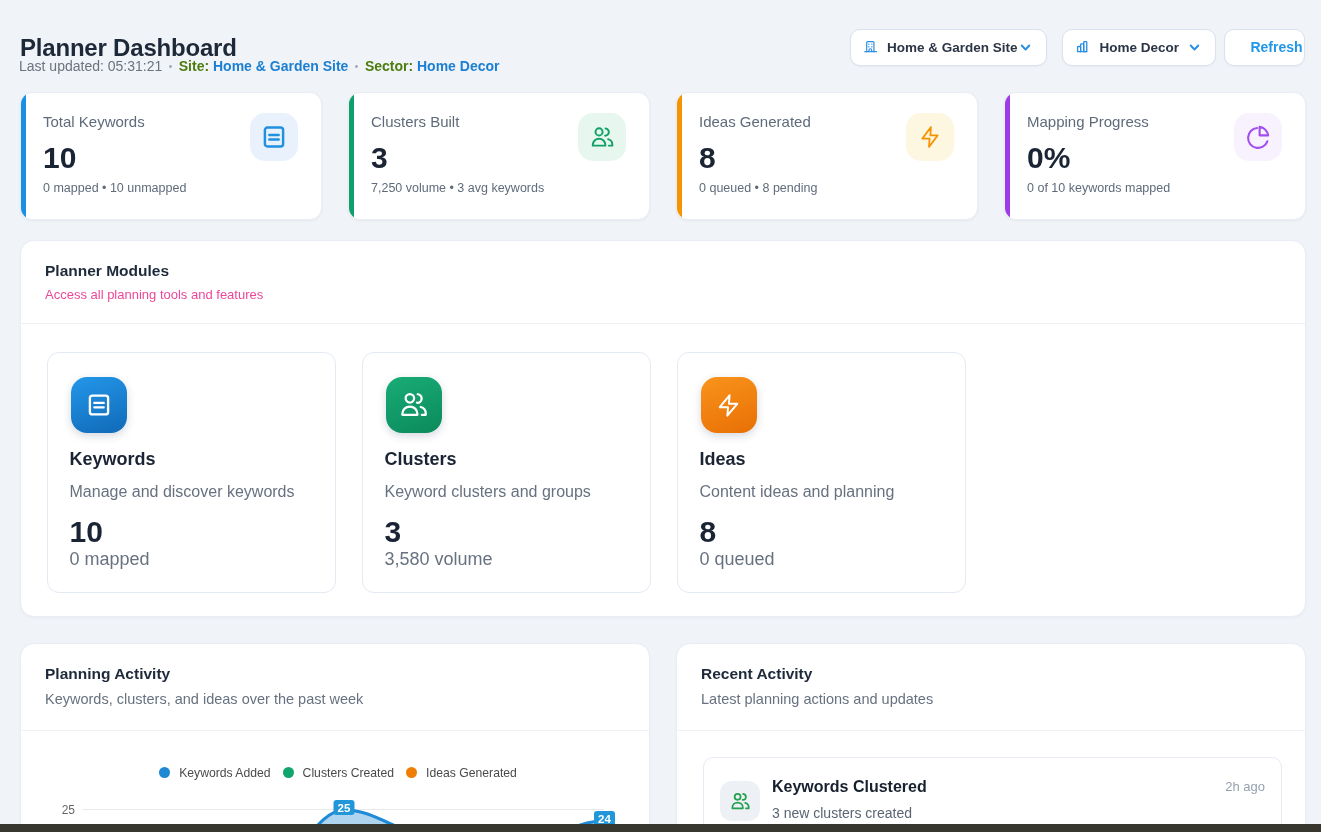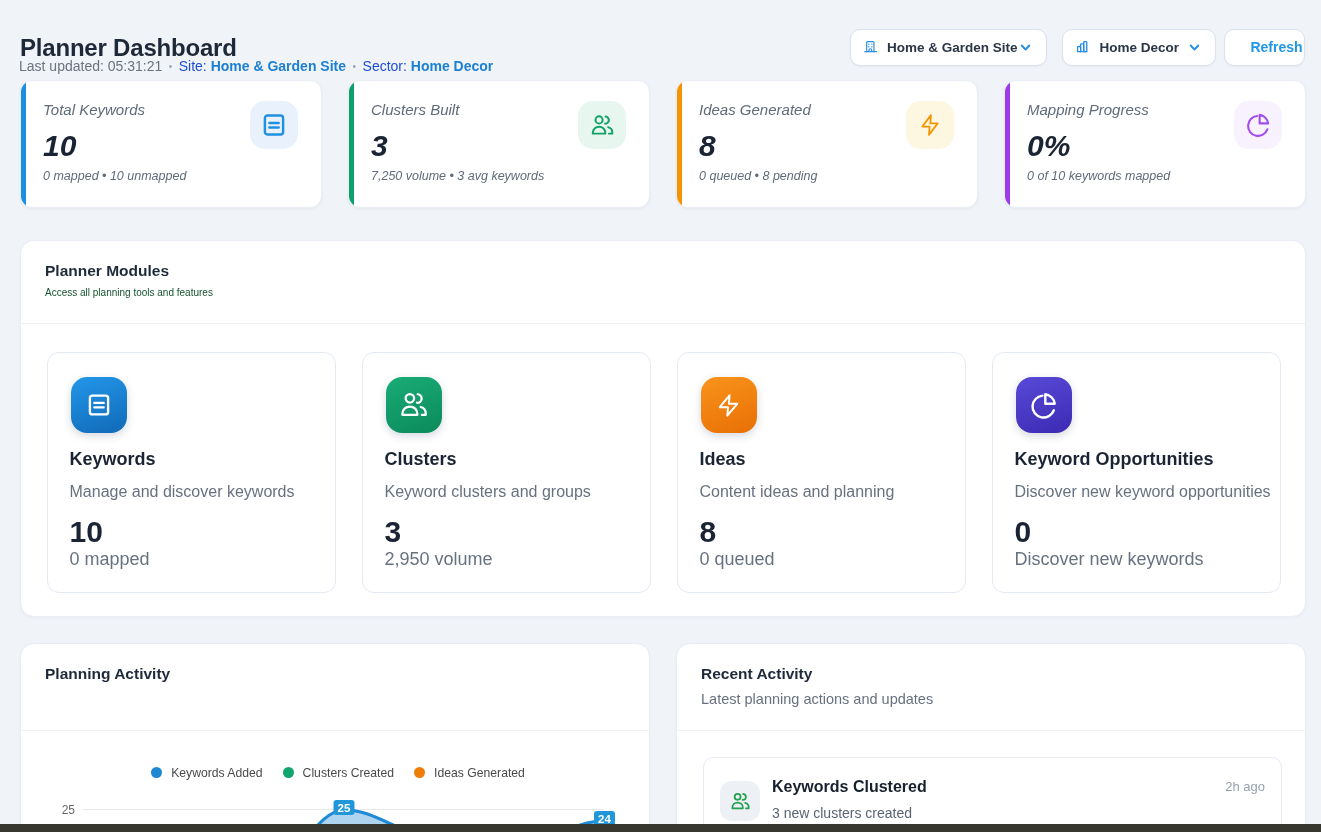--- a/index.html
+++ b/index.html
@@ -3,63 +3,63 @@
 <meta charset="utf-8">
 <style>
 * { margin:0; padding:0; box-sizing:border-box; }
 html,body { width:1321px; height:832px; overflow:hidden; }
 body { background:#f0f3f7; font-family:"Liberation Sans", sans-serif; position:relative; }
 .abs { position:absolute; }
 
 
 .h1 { left:20px; top:22px; font-size:24px; font-weight:700; color:#1d2838; letter-spacing:-0.2px;margin-top:12px; }
 .meta { left:19px; top:58px; font-size:14px; color:#6a7380; white-space:nowrap; }
-.meta b { color:#1d4ed8; font-weight:400; }
+.meta b { color:#4d7c0f; font-weight:700; }
 .meta a { color:#1b7fd2; font-weight:700; text-decoration:none; }
 .meta .dot { color:#9aa3b0; margin:0 6.5px; font-size:10px; vertical-align:1.5px; }
 
 
 .btn { top:28.5px; height:37px; white-space:nowrap; background:#fff; border:1px solid #d9e2ee; border-radius:10px; display:flex; align-items:center; box-shadow:0 1px 2px rgba(20,30,50,0.04);padding-left:24px; }
 .btn1 { left:849.5px; width:197.5px; padding:0 14px 0 13px; }
 .btn2 { left:1061.5px; width:154px; padding:0 14px 0 13px; }
 .btn3 { left:1224px; width:81px; justify-content:center; color:#2196e8; font-weight:700; font-size:14px; }
 .btn .txt { font-size:13.5px; font-weight:700; color:#2b3545; margin-left:10px; }
 .btn .chev { margin-left:auto; }
 
 
-.stat { top:80px; width:302px; height:128px; background:#fff; border:1px solid #e9edf4; border-radius:12px; box-shadow:0 1px 3px rgba(20,30,50,0.05); overflow:hidden;font-style:italic; }
+.stat { top:92px; width:302px; height:128px; background:#fff; border:1px solid #e9edf4; border-radius:12px; box-shadow:0 1px 3px rgba(20,30,50,0.05); overflow:hidden; }
 .stat .stripe { position:absolute; left:0; top:0; bottom:0; width:5px; }
 .stat .t { position:absolute; left:22px; top:20px; font-size:15px; color:#5f6b7a; }
 .stat .v { position:absolute; left:22px; top:50px; line-height:1; font-size:30px; font-weight:700; color:#1b2434; }
 .stat .s { position:absolute; left:22px; top:87.5px; font-size:12.5px; color:#5f6b7a; }
 .stat .tile { position:absolute; right:23px; top:20px; width:48px; height:48px; border-radius:15px; display:flex; align-items:center; justify-content:center; }
 
 
 .panel { left:20px; top:240px; width:1286px; height:377px; background:#fff; border:1px solid #e9edf4; border-radius:14px; box-shadow:0 1px 3px rgba(20,30,50,0.04); }
 .ph-title { position:absolute; left:24px; top:21px; font-size:15.5px; font-weight:700; color:#1e2a3a; }
-.ph-sub { position:absolute; left:24px; top:46px; font-size:10px; color:#14532d; }
+.ph-sub { position:absolute; left:24px; top:46px; font-size:13px; color:#ec4899; }
 .pdiv { position:absolute; left:0; right:0; top:82px; border-top:1px solid #eef1f6; }
 
 .mod { position:absolute; top:111px; width:289px; height:241px; background:#fff; border:1.5px solid #e3eaf3; border-radius:12px; }
 .mod .tile { position:absolute; left:22.5px; top:24px; width:56px; height:56px; border-radius:16px; display:flex; align-items:center; justify-content:center; box-shadow:0 3px 8px rgba(20,40,80,0.18); }
 .mod .mt { position:absolute; left:21.5px; top:96px; font-size:18px; font-weight:700; color:#1b2434; }
 .mod .md { position:absolute; left:21.5px; top:130px; font-size:16px; color:#67717f; }
 .mod .mv { position:absolute; left:21.5px; top:164px; line-height:1; font-size:30px; font-weight:700; color:#1b2434; }
 .mod .ms { position:absolute; left:21.5px; top:196px; font-size:18px; color:#67717f; }
 
 
 .bcard { top:643px; width:630px; height:300px; background:#fff; border:1px solid #e9edf4; border-radius:14px; box-shadow:0 1px 3px rgba(20,30,50,0.04); }
 .bl { left:20px; }
 .br { left:676px; }
 .bh-title { position:absolute; left:24px; top:21px; font-size:15.5px; font-weight:700; color:#1e2a3a; }
 .bh-sub { position:absolute; left:24px; top:47px; font-size:14.5px; color:#67717f; }
 .bdiv { position:absolute; left:0; right:0; top:86px; border-top:1px solid #eef1f6; }
 
 
-.legend { position:absolute; left:6px; right:0; top:121.5px; display:flex; justify-content:center; align-items:center; gap:20px; }
+.legend { position:absolute; left:6px; right:0; top:121.5px; display:flex; justify-content:center; align-items:center; gap:12px; }
 .litem { display:flex; align-items:center; gap:9px; font-size:12.2px; color:#4a4a4a; }
 .ldot { width:11px; height:11px; border-radius:50%; }
 
 
 .ritem { position:absolute; left:26px; top:113px; width:579px; height:150px; border:1px solid #e6ebf3; border-radius:10px; }
 .ritem .tile { position:absolute; left:16px; top:23px; width:40px; height:40px; border-radius:12px; background:#edf1f5; display:flex; align-items:center; justify-content:center; }
 .ritem .rt { position:absolute; left:68px; top:20px; font-size:16px; font-weight:700; color:#16202e; }
 .ritem .rd { position:absolute; left:68px; top:47px; font-size:14px; color:#5a6472; }
 .ritem .rtime { position:absolute; right:16px; top:20.5px; font-size:13px; color:#97a0ad; }
 
@@ -174,49 +174,38 @@
       <svg width="30" height="30" viewBox="0 0 24 24" fill="none" stroke="#fff" stroke-width="1.8" stroke-linecap="round" stroke-linejoin="round">
           <circle cx="8.7" cy="6.6" r="3.4"></circle>
           <path d="M2.7 19.8 v-0.8 c0-3.3 2.7-5.8 6-5.8 s6 2.5 6 5.8 v0.8 z"></path>
           <path d="M15 3.4 a3.4 3.4 0 1 1 -0.6 6.8"></path>
           <path d="M17.4 13.6 c2.5 0.7 4 2.7 4 5.2 v1 h-3.2"></path>
         </svg>
     </div>
     <div class="mt">Clusters</div>
     <div class="md">Keyword clusters and groups</div>
     <div class="mv">3</div>
-    <div class="ms">2,950 volume</div>
+    <div class="ms">3,580 volume</div>
   </div>
   <div class="mod" style="left:656px">
     <div class="tile" style="background:linear-gradient(160deg,#f9941c 0%,#e86f04 100%)">
       <svg width="25" height="25" viewBox="0 0 24 24" fill="none" stroke="#fff" stroke-width="1.9" stroke-linejoin="round">
           <path d="M13 2.2 L3.6 13.6 h8 L10.9 21.8 L20.4 10.4 h-8 z"></path>
         </svg>
     </div>
     <div class="mt">Ideas</div>
     <div class="md">Content ideas and planning</div>
     <div class="mv">8</div>
     <div class="ms">0 queued</div>
   </div>
-  <div class="mod" style="left:971px">
-    <div class="tile" style="background:linear-gradient(160deg,#584ad8 0%,#3c2ab3 100%)">
-      <svg width="31" height="31" viewBox="0 0 24 24" fill="none" stroke="#fff" stroke-width="1.85" stroke-linecap="round" stroke-linejoin="round">
-          <path d="M11.2 4.35 A8.5 8.5 0 1 0 20 15.7"></path>
-          <path d="M13.4 3.3 A8.8 8.8 0 0 1 20.7 10.6 L13.4 10.6 Z"></path>
-        </svg>
-    </div>
-    <div class="mt">Keyword Opportunities</div>
-    <div class="md">Discover new keyword opportunities</div>
-    <div class="mv">0</div>
-    <div class="ms">Discover new keywords</div>
-  </div>
 </div>
 
 <div class="abs bcard bl">
   <div class="bh-title">Planning Activity</div>
+  <div class="bh-sub">Keywords, clusters, and ideas over the past week</div>
   <div class="bdiv"></div>
   <div class="legend">
     <div class="litem"><span class="ldot" style="background:#1e88d2"></span>Keywords Added</div>
     <div class="litem"><span class="ldot" style="background:#10a56e"></span>Clusters Created</div>
     <div class="litem"><span class="ldot" style="background:#ef7e06"></span>Ideas Generated</div>
   </div>
   <svg style="position:absolute;left:0;top:149px;" width="628" height="150" viewBox="0 0 628 150">
     <line x1="61" y1="16.5" x2="583" y2="16.5" stroke="#e9e9e9" stroke-width="1.2"></line>
     <text x="54" y="21" text-anchor="end" font-size="12" fill="#666">25</text>
     <path d="M240,80 C272,80 294,17 323,17 C352,17 368,34 420,52 C445,62 470,68 496,68 C524,68 536,28 583,28 L583,140 L240,140 Z" fill="rgba(30,136,210,0.36)"></path>

